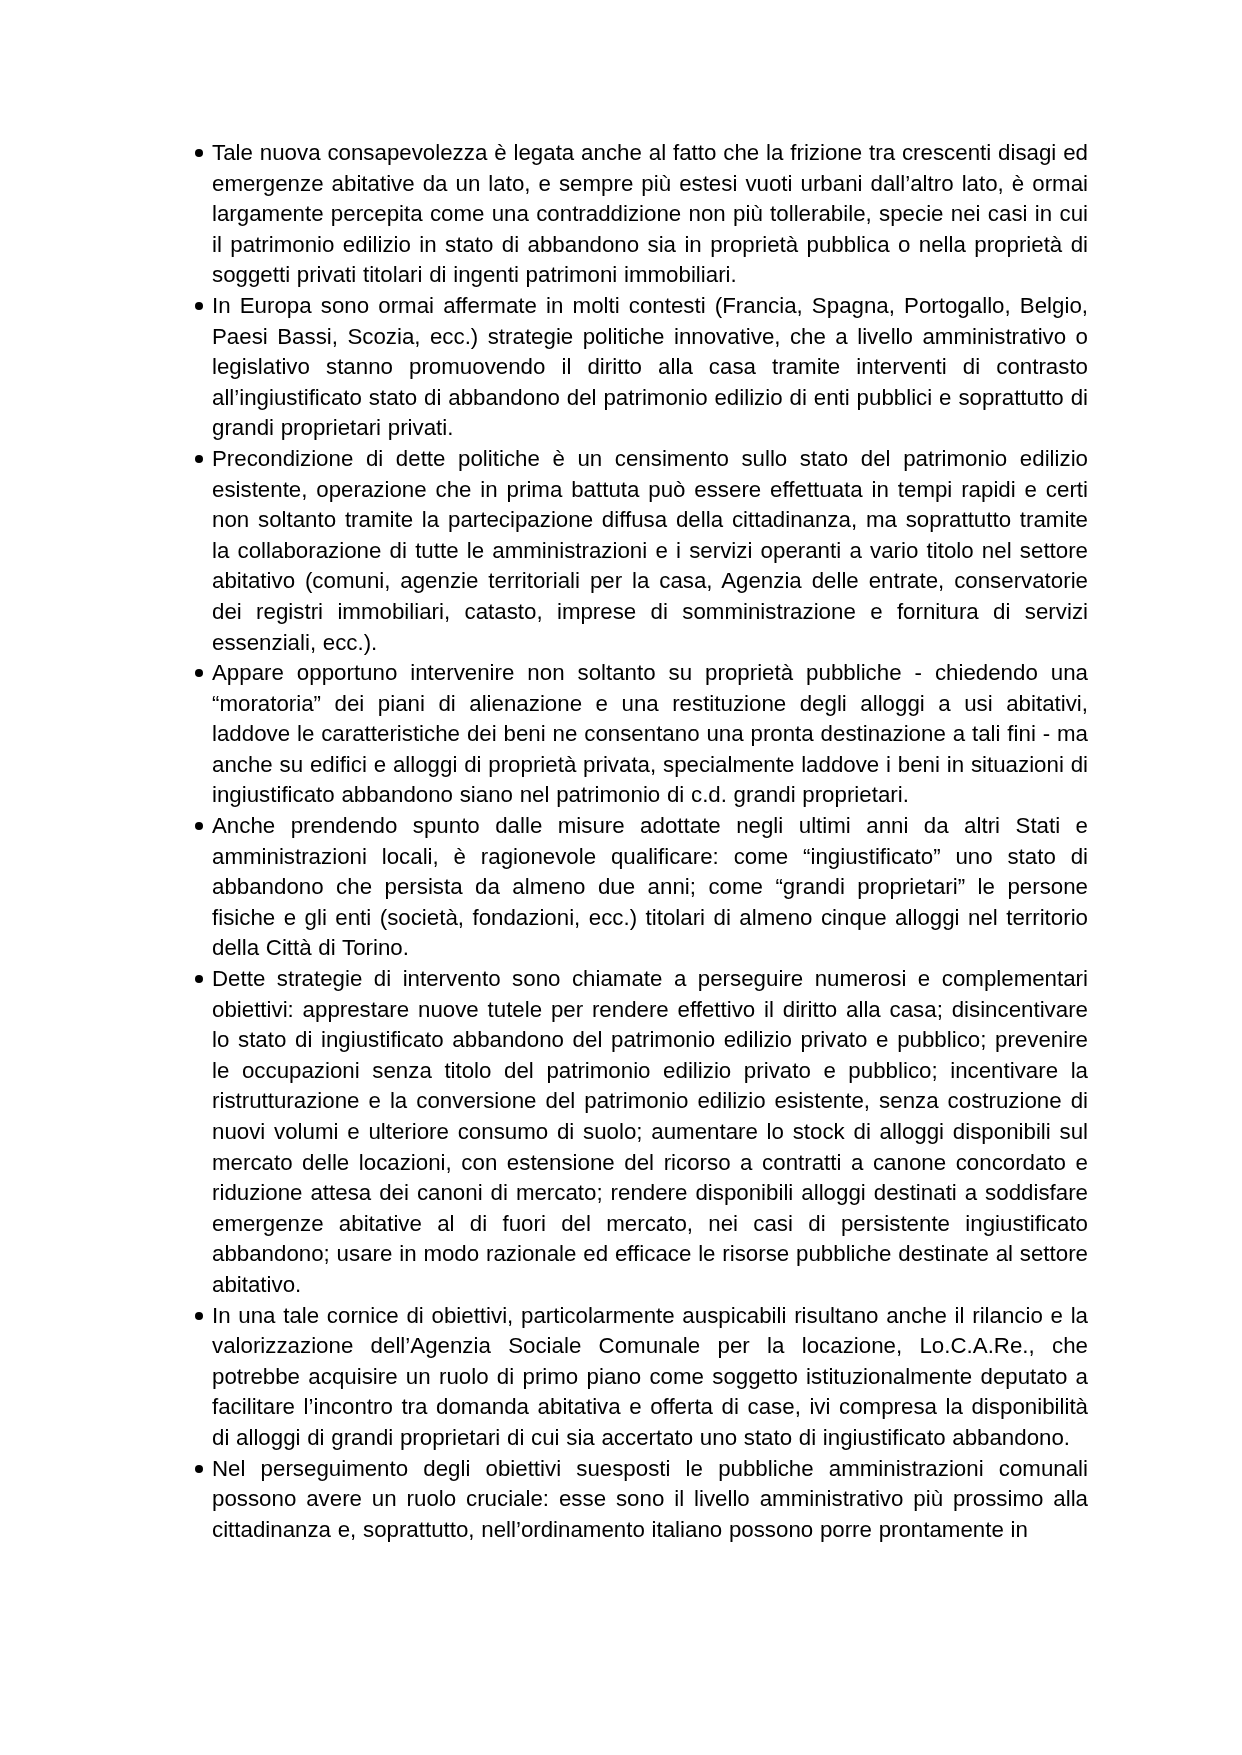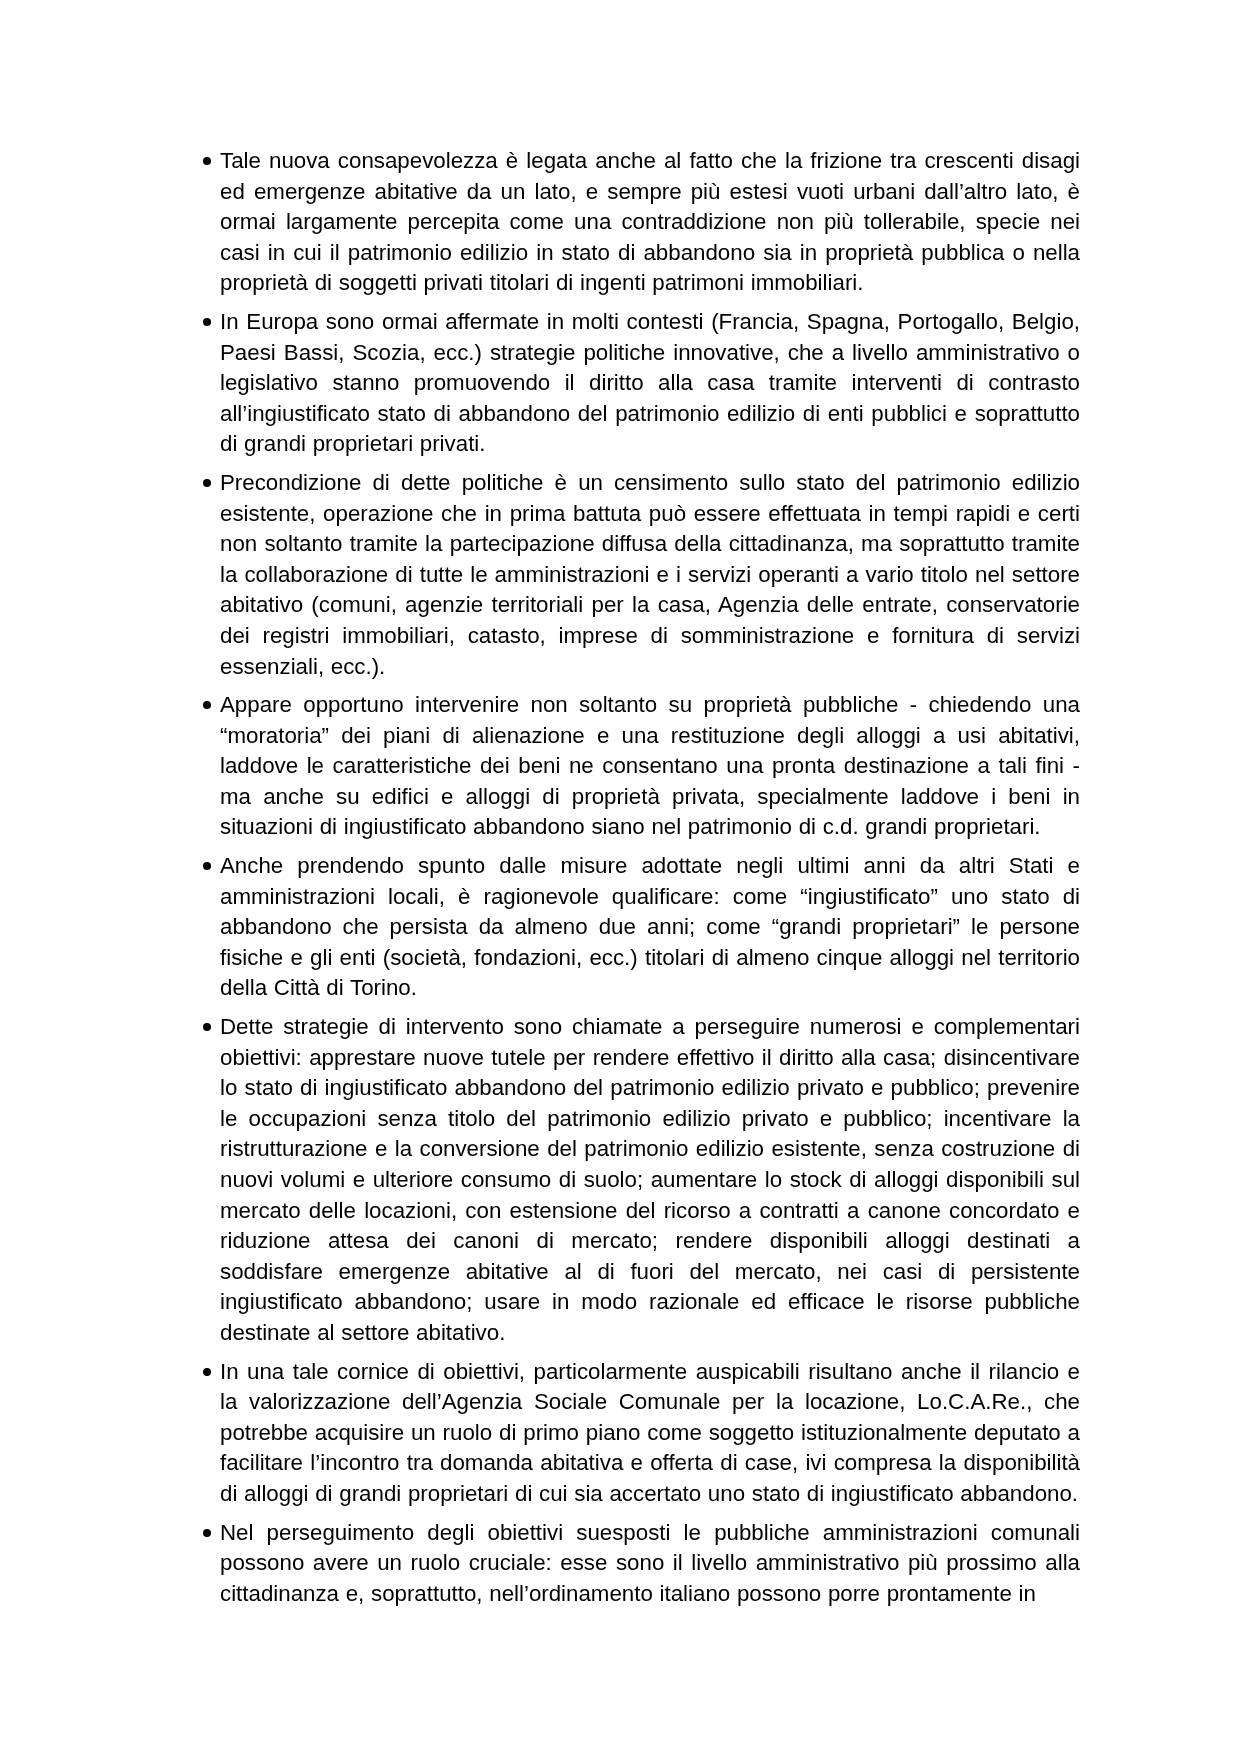--- a/index.html
+++ b/index.html
@@ -22,21 +22,21 @@
     top: 138px;
     width: 876px;
   }
   ul.bullet-list {
     margin: 0;
     padding: 0;
     list-style: none;
   }
   ul.bullet-list li {
     position: relative;
-    margin: 8px;
+    margin: 0;
     padding: 0;
     text-align: justify;
     font-size: 22.3px;
     line-height: 30.6px;
     letter-spacing: 0;
     word-spacing: 0.5px;
   }
   .dot {
     position: absolute;
     left: -17px;

